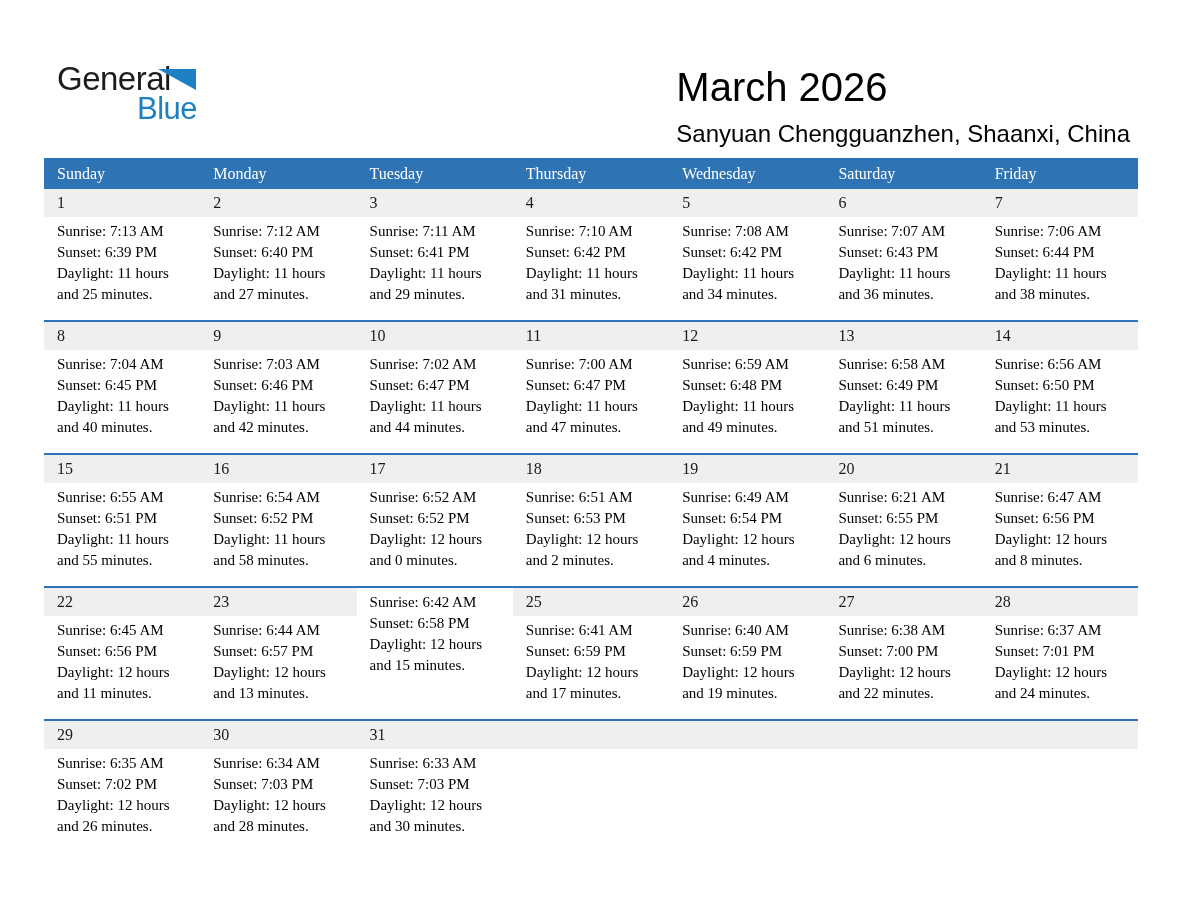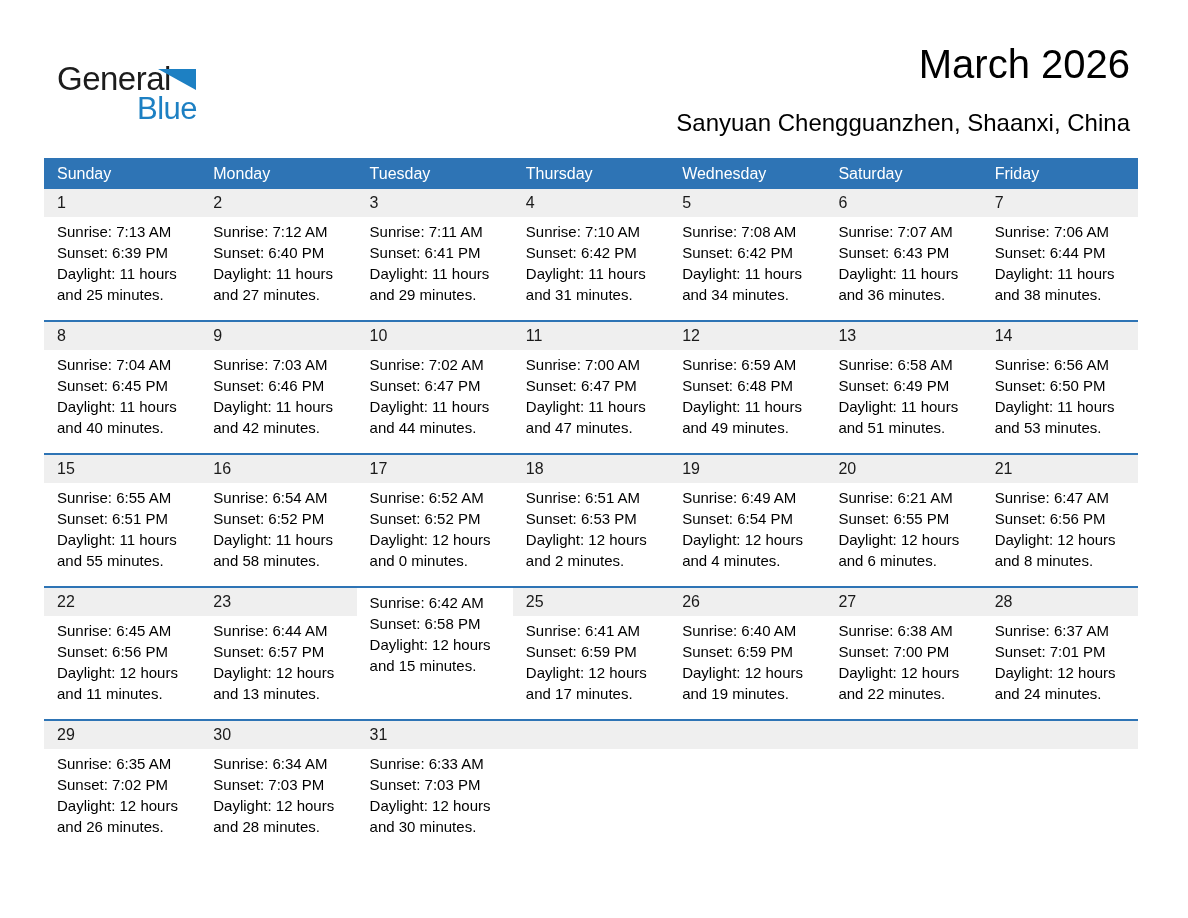--- a/index.html
+++ b/index.html
@@ -22,25 +22,25 @@
   .logo .word1{
     position:absolute;left:0;top:0;
     font-size:33px;letter-spacing:-0.5px;color:#1c1c1c;
   }
   .logo .tri{position:absolute;left:101px;top:9px;}
   .logo .word2{
     position:absolute;left:80px;top:31px;
     font-size:31px;letter-spacing:-0.5px;color:var(--logo-blue);
   }
   
-  .title-block{position:absolute;right:58px;top:40px;text-align:right;}
+  .title-block{position:absolute;right:58px;top:63px;}
   .title{font-size:40px;font-weight:400;color:#000;line-height:48px;}
-  .subtitle{font-size:24px;font-weight:400;color:#000;margin-top:21px;}
+  .subtitle{font-size:24px;font-weight:400;color:#000;margin-top:9px;}
   
-  .calendar{position:absolute;left:44px;top:158px;width:1094px;}
+  .calendar{position:absolute;left:44px;top:158px;width:1094px;font-family:Liberation Serif, serif;}
   .weekday-row{display:flex;background:var(--blue);height:31px;}
   .weekday-cell{
     flex:1 1 0;color:#ffffff;font-size:16px;line-height:31px;
     padding-left:13px;white-space:nowrap;overflow:hidden;
   }
   .week{display:flex;border-top:2px solid var(--blue);}
   .week:first-of-type{border-top:none;}
   .cell{flex:1 1 0;min-width:0;}
   .daynum{
     height:28px;line-height:28px;background:var(--band);

